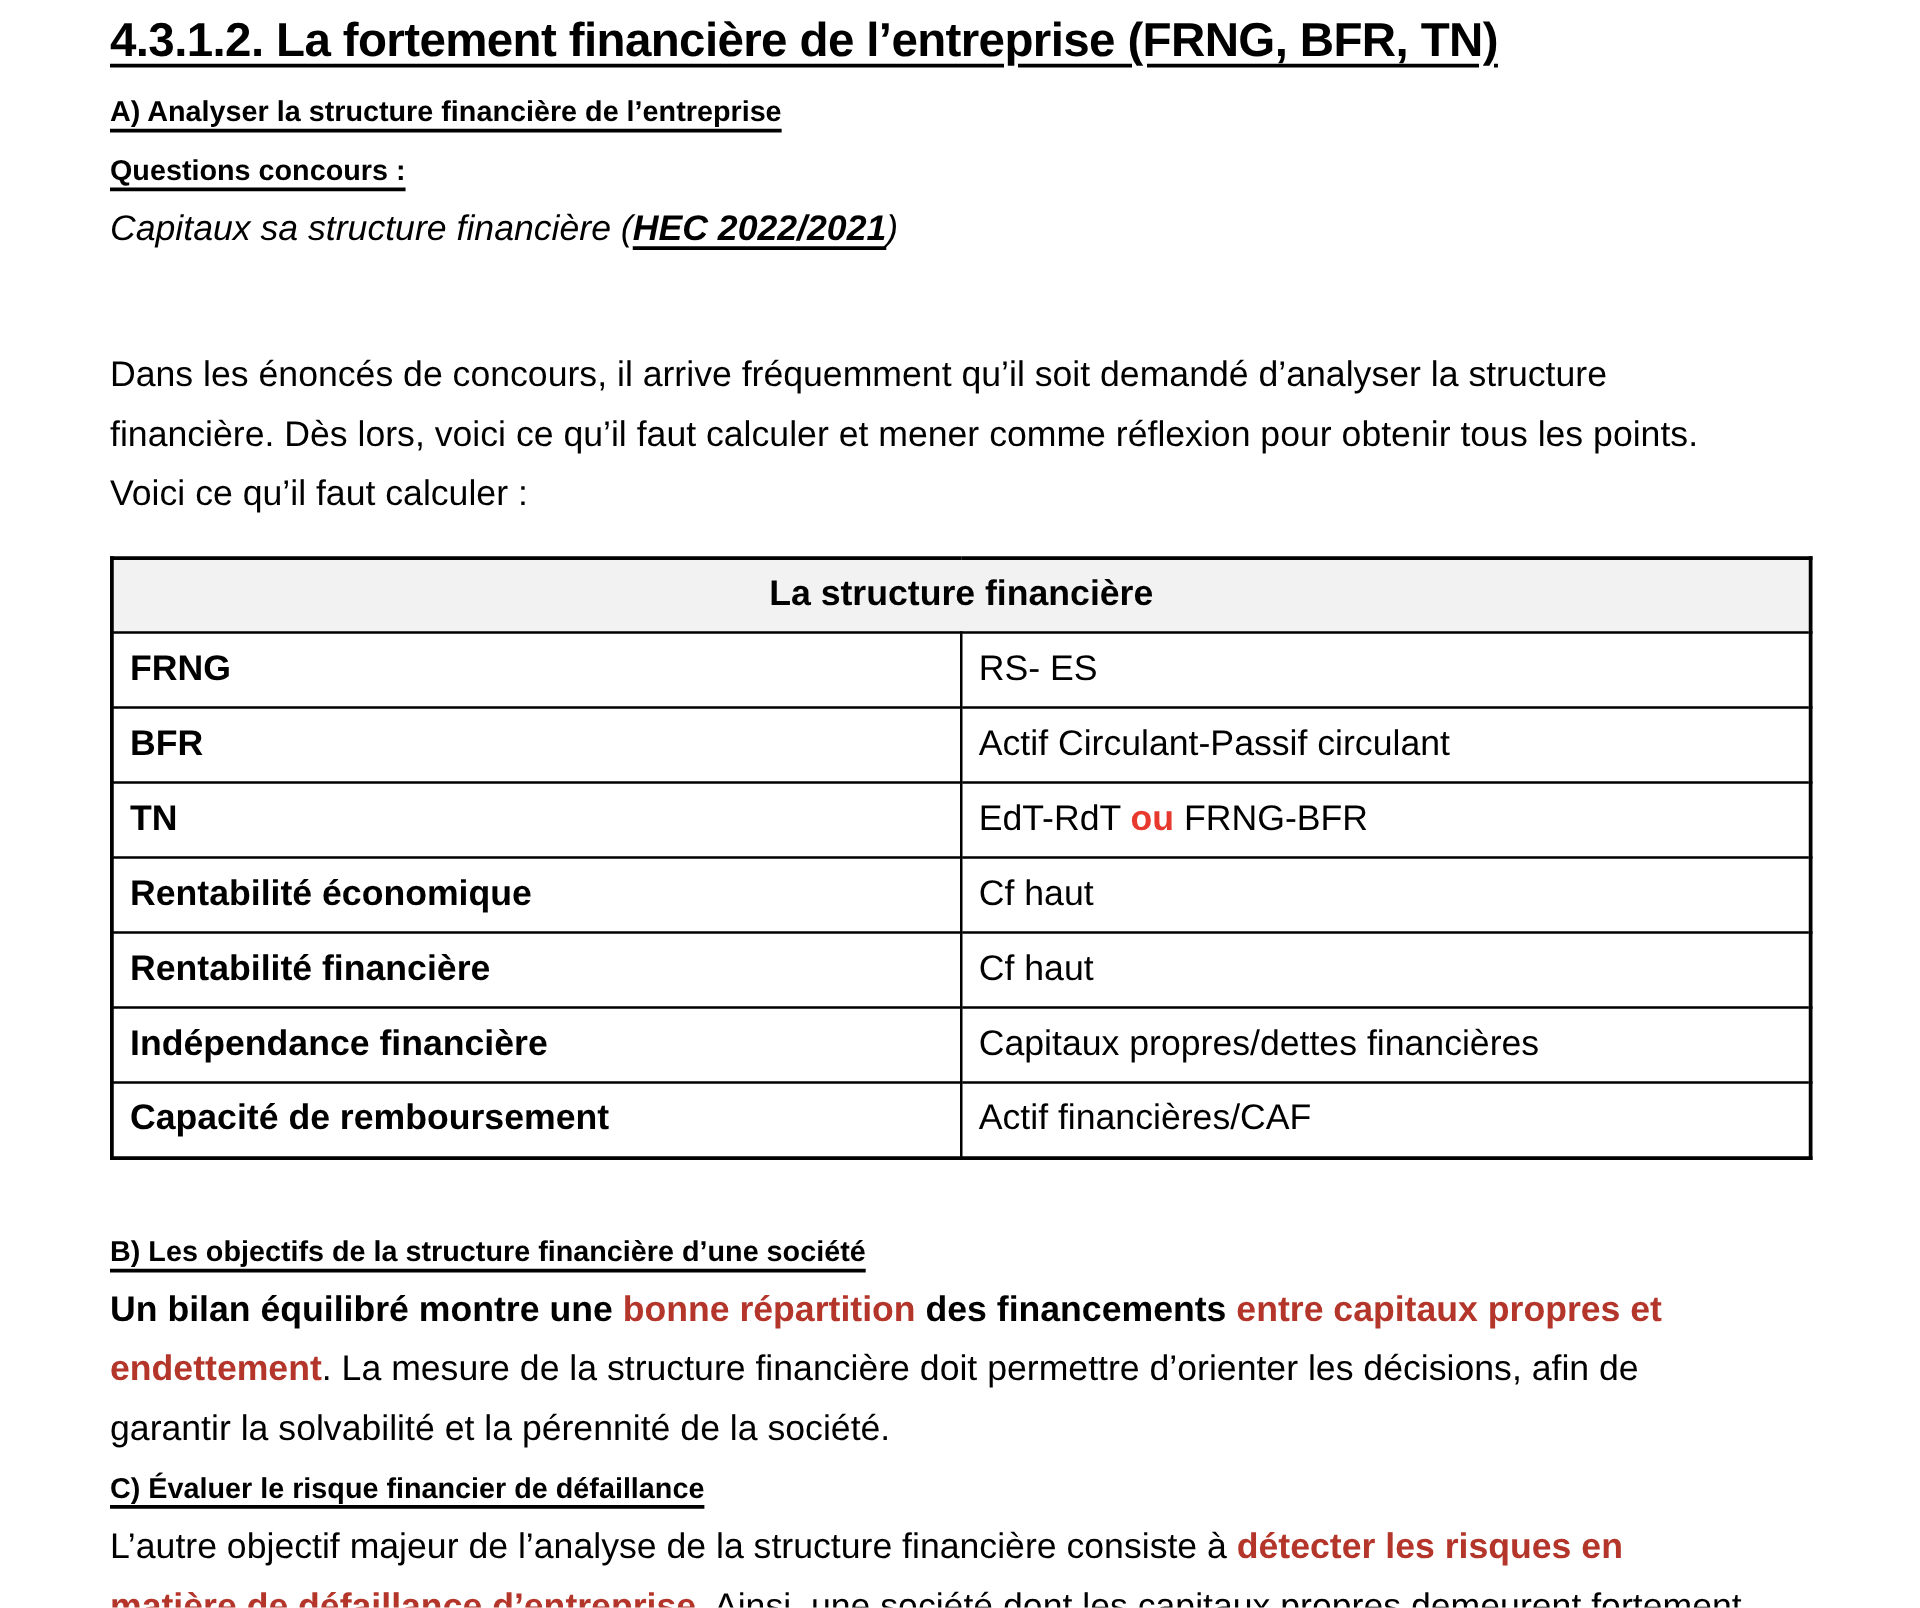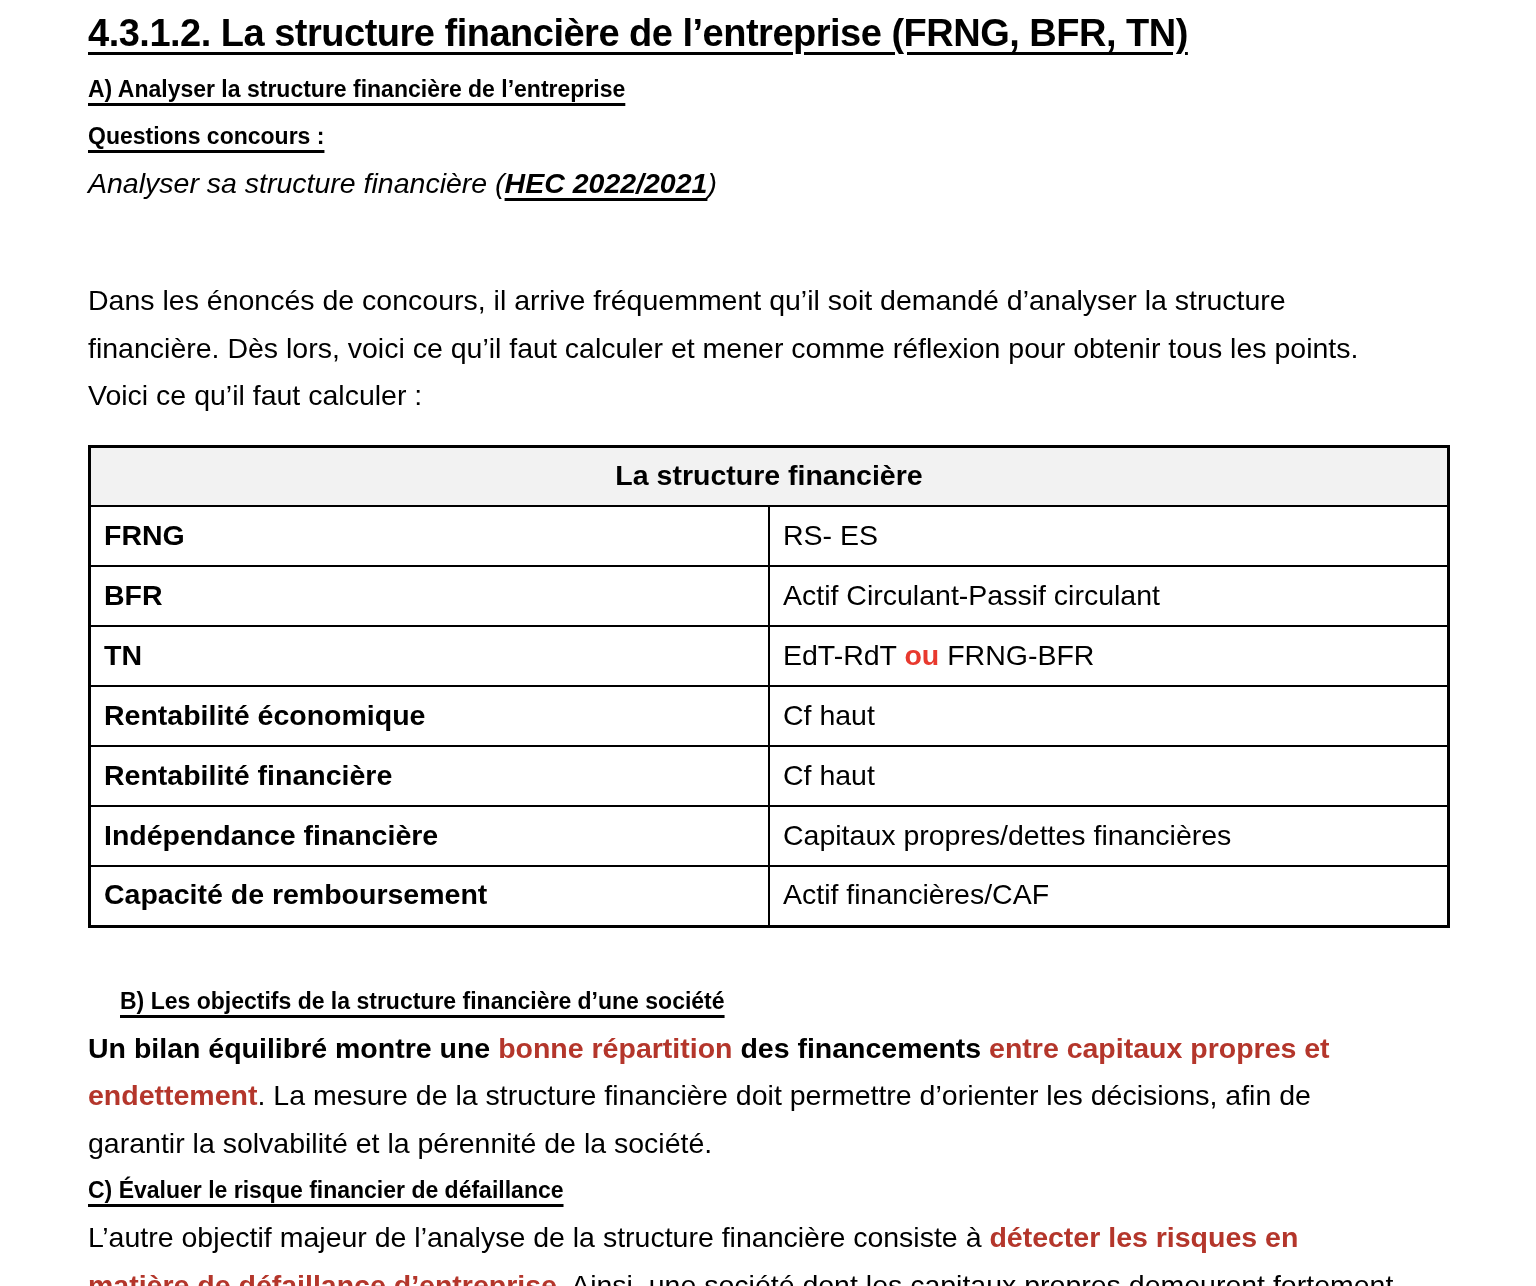--- a/index.html
+++ b/index.html
@@ -49,21 +49,20 @@
     font-size:28.5px;
     line-height:47.5px;
     margin:0;
     max-width:1310px;
   }
   .intro-para{
     margin-top:70px;
   }
   .gap-before-b{
     margin-top:50px;
-    margin-left:32px;
   }
   
   .bold{font-weight:700;}
   .italic{font-style:italic;}
   .red{color:var(--body-red);}
   .bright-red{color:var(--table-red);}
   .underline{
     text-decoration:underline;
     text-decoration-thickness:2.5px;
     text-underline-offset:5px;
@@ -95,27 +94,27 @@
   }
   .structure-table td.formula-cell{
     font-weight:400;
   }
 </style>
 </head>
 <body>
 
 <div class="page">
 
-  <h1 class="doc-title">4.3.1.2. La structure financière de l’entreprise (FRNG, BFR, TN)</h1>
+  <h1 class="doc-title">4.3.1.2. La fortement financière de l’entreprise (FRNG, BFR, TN)</h1>
 
   <h2 class="h-line">A) Analyser la structure financière de l’entreprise</h2>
 
   <h3 class="h-line">Questions concours :</h3>
 
-  <p class="text-line"><span class="italic">Analyser sa structure financière (</span><span class="italic bold underline">HEC 2022/2021</span><span class="italic">)</span></p>
+  <p class="text-line"><span class="italic">Capitaux sa structure financière (</span><span class="italic bold underline">HEC 2022/2021</span><span class="italic">)</span></p>
 
   <p class="para intro-para">Dans les énoncés de concours, il arrive fréquemment qu’il soit demandé d’analyser la structure financière. Dès lors, voici ce qu’il faut calculer et mener comme réflexion pour obtenir tous les points. Voici ce qu’il faut calculer :</p>
 
   <table class="structure-table">
     <thead>
       <tr>
         <th colspan="2">La structure financière</th>
       </tr>
     </thead>
     <tbody>

